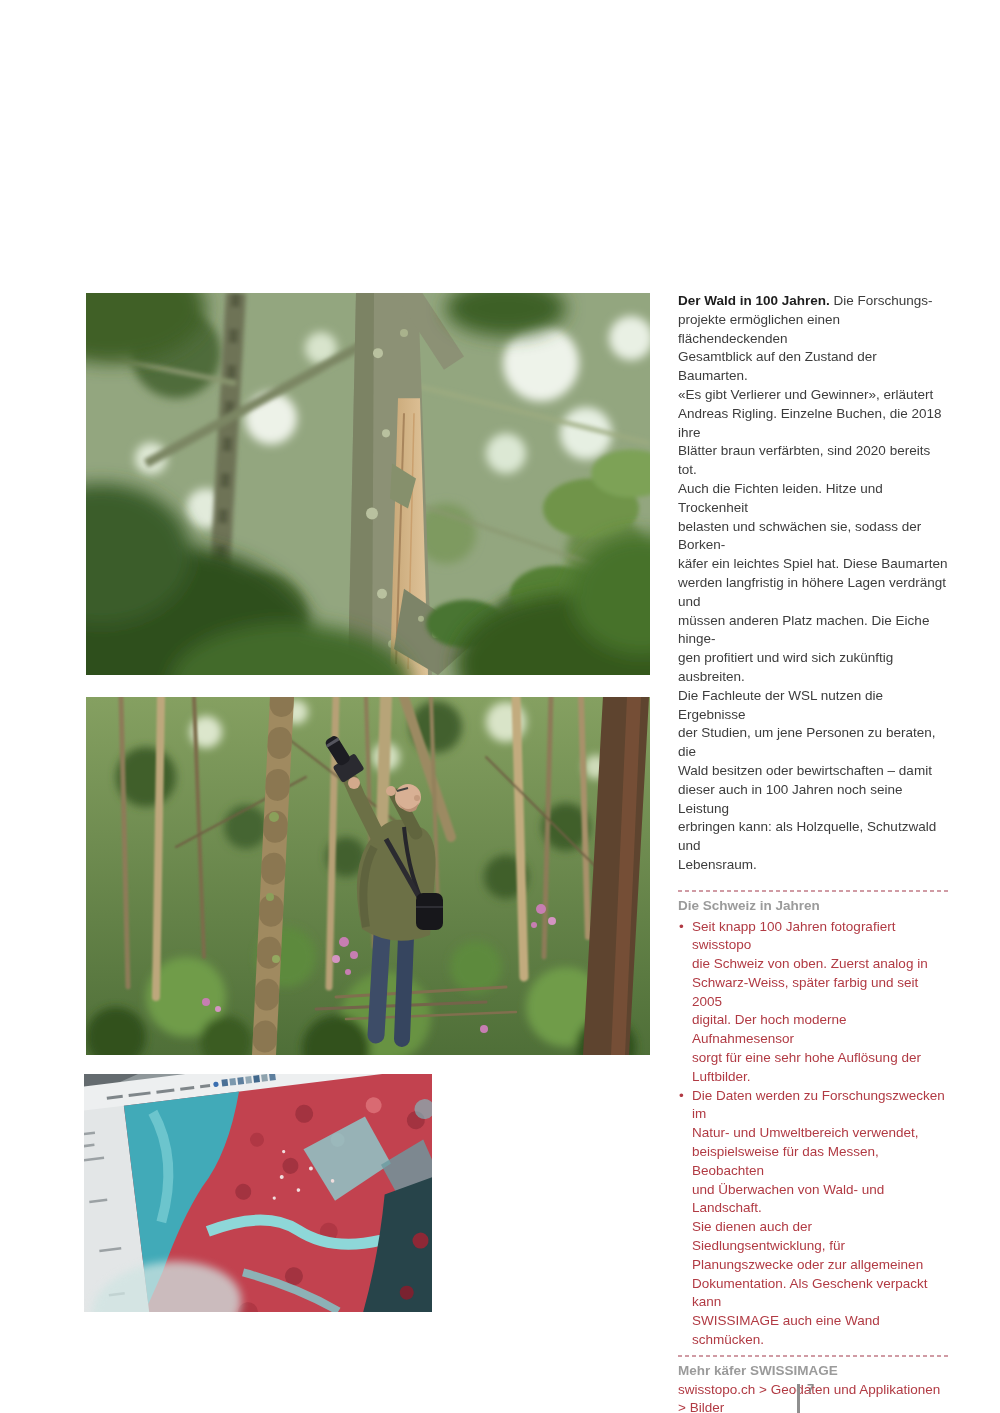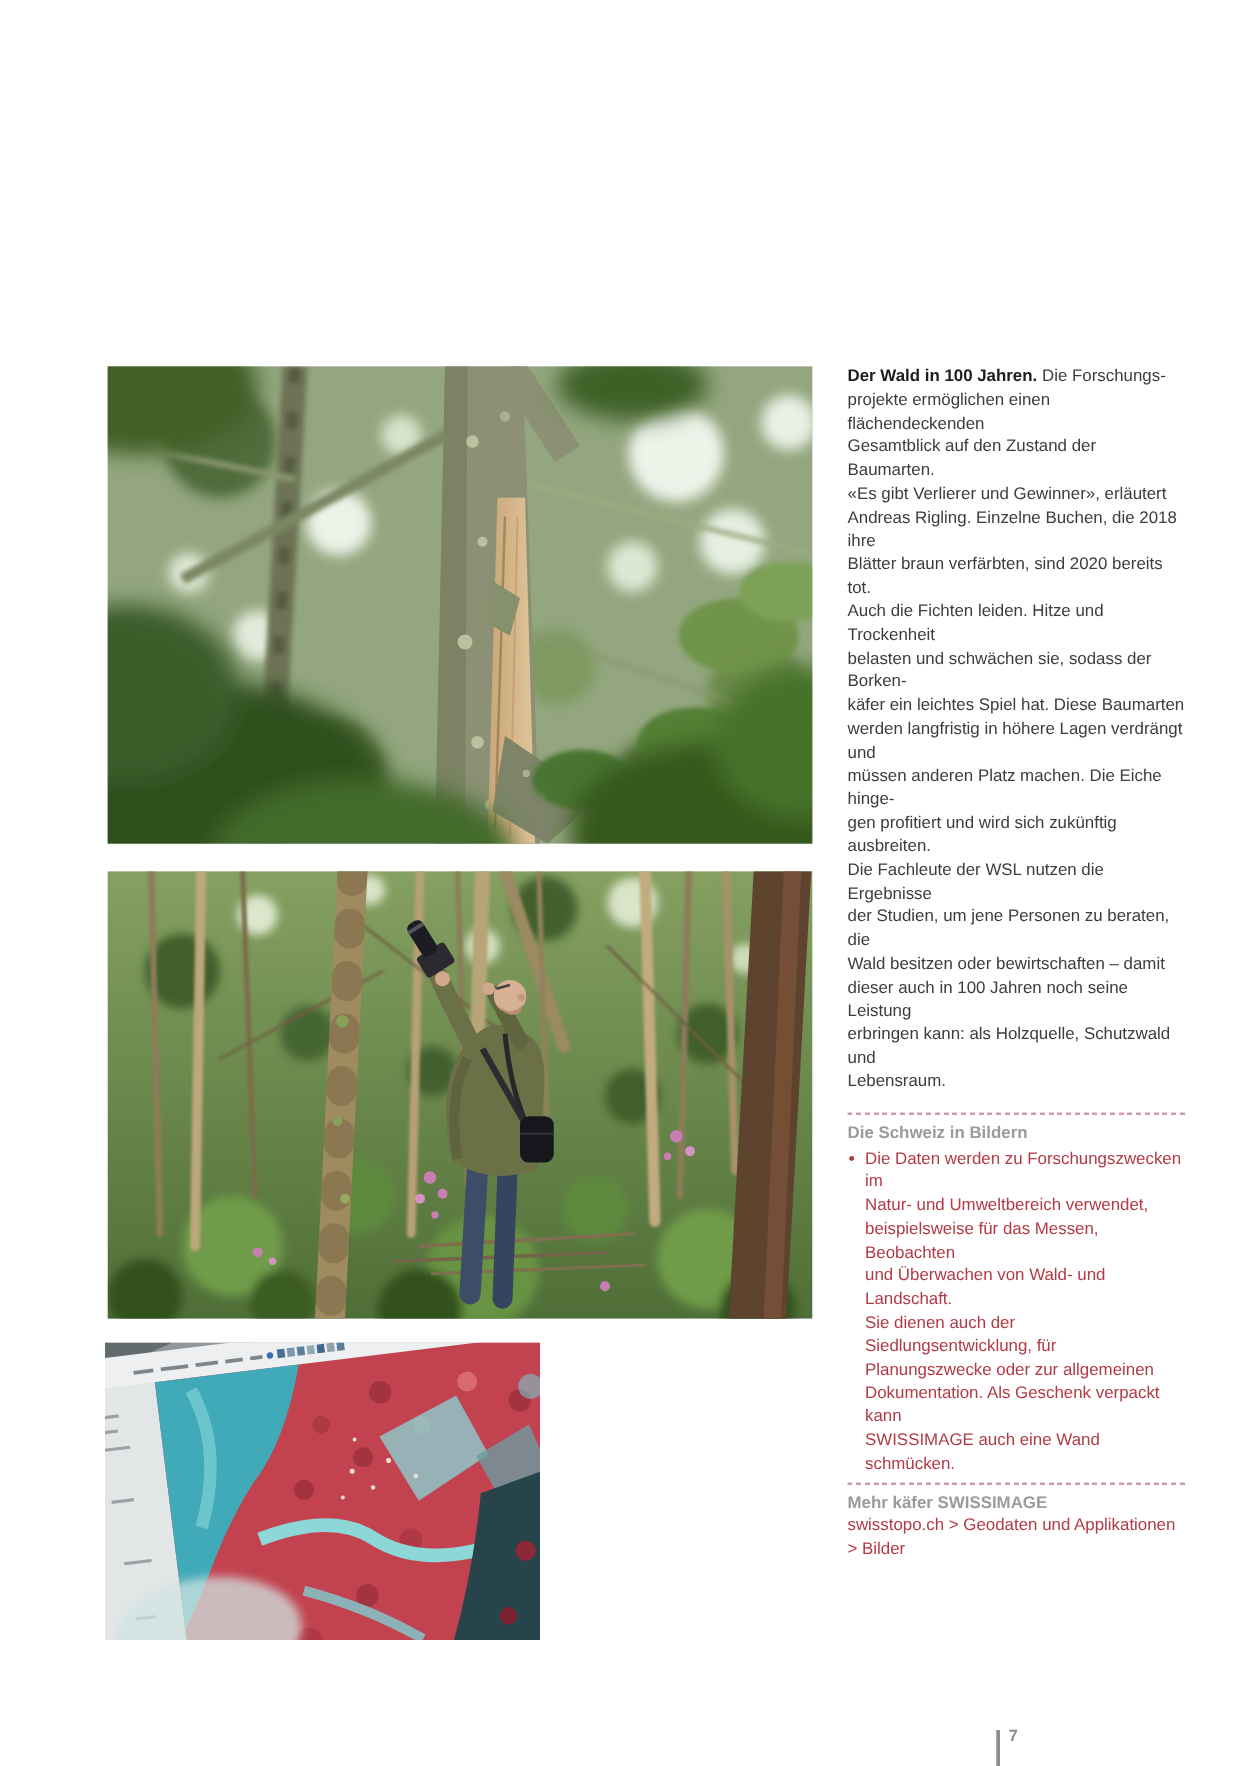--- a/index.html
+++ b/index.html
@@ -323,24 +323,29 @@
 gen profitiert und wird sich zukünftig ausbreiten.
 Die Fachleute der WSL nutzen die Ergebnisse
 der Studien, um jene Personen zu beraten, die
 Wald besitzen oder bewirtschaften – damit
 dieser auch in 100 Jahren noch seine Leistung
 erbringen kann: als Holzquelle, Schutzwald und
 Lebensraum.</span></p>
 
     <div class="dash"></div>
 
-    <h3 class="gray-head">Die Schweiz in Bildern</h3>
+    <h3 class="gray-head">Die Schweiz in Jahren</h3>
 
     <ul class="redlist">
-      <li><span class="blt">•</span></li>
+      <li><span class="blt">•</span><span>Seit knapp 100 Jahren fotografiert swisstopo
+die Schweiz von oben. Zuerst analog in
+Schwarz-Weiss, später farbig und seit 2005
+digital. Der hoch moderne Aufnahmesensor
+sorgt für eine sehr hohe Auflösung der
+Luftbilder.</span></li>
       <li><span class="blt">•</span><span>Die Daten werden zu Forschungszwecken im
 Natur- und Umweltbereich verwendet,
 beispielsweise für das Messen, Beobachten
 und Überwachen von Wald- und Landschaft.
 Sie dienen auch der Siedlungsentwicklung, für
 Planungszwecke oder zur allgemeinen
 Dokumentation. Als Geschenk verpackt kann
 SWISSIMAGE auch eine Wand schmücken.</span></li>
     </ul>
 

